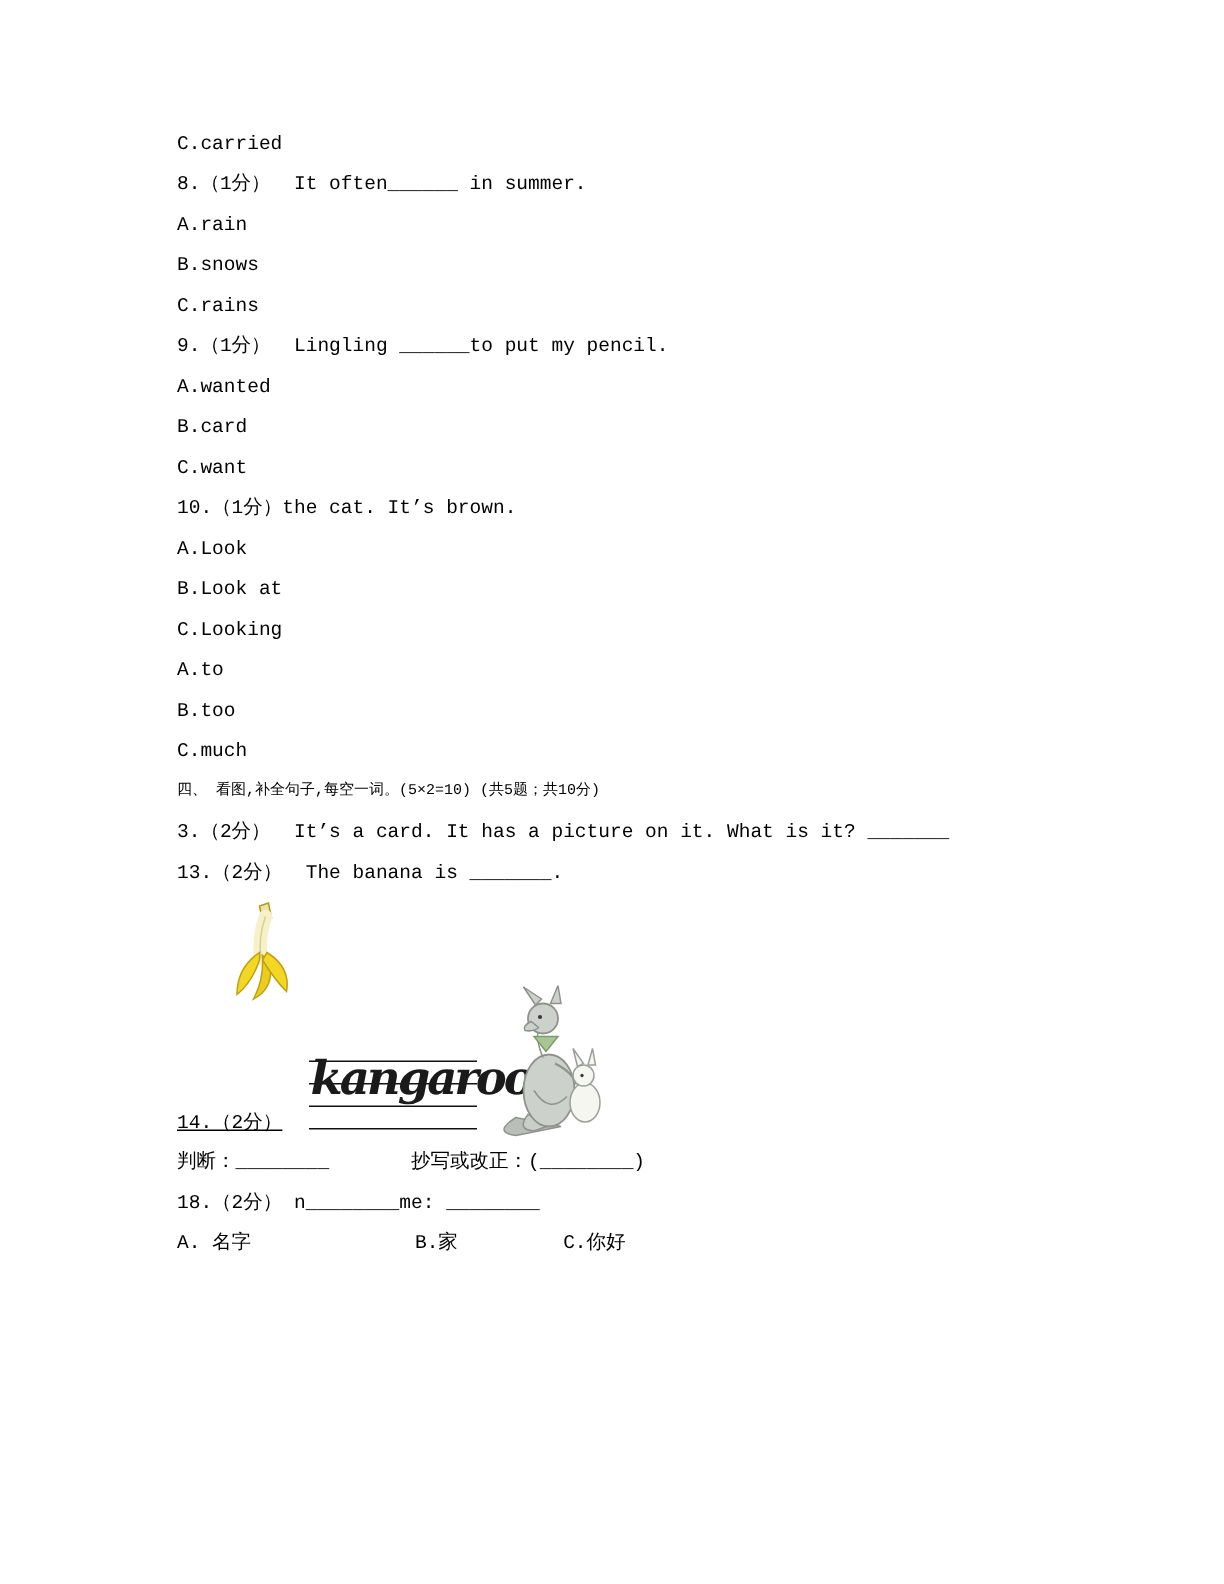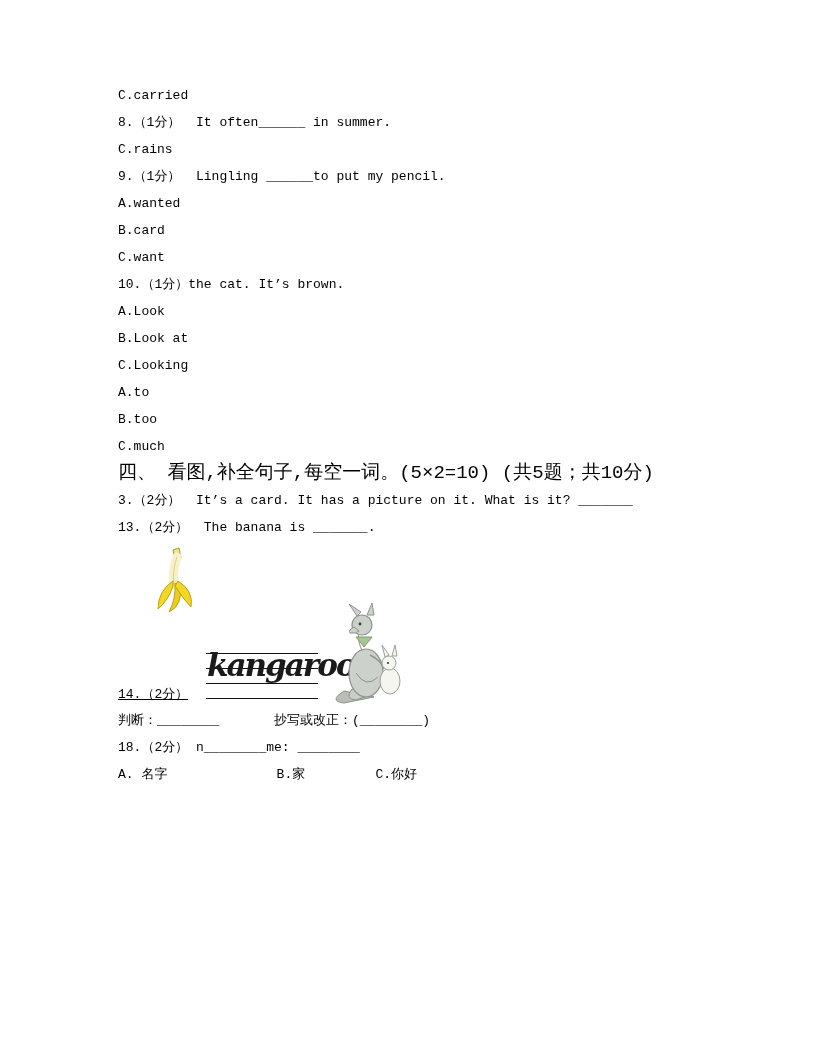--- a/index.html
+++ b/index.html
@@ -1,21 +1,21 @@
 <!DOCTYPE html>
 <html><head>
 <meta charset="utf-8">
 <style>
   * { margin:0; padding:0; box-sizing:border-box; }
   html,body { width:816px; height:1056px; background:#ffffff; }
   body { font-family:"Liberation Mono","DejaVu Sans Mono",monospace; color:#000; }
   .page { position:relative; width:816px; height:1056px; background:#fff; overflow:hidden; }
   .content { position:absolute; left:118px; top:82px; width:600px; }
   .line { font-size:13px; line-height:27px; white-space:pre; }
-  .section-header { font-size:19px;font-family:Liberation Mono, monospace; }
+  .section-header { font-size:10px;font-family:Liberation Mono, monospace; }
   
   .figure-block { position:relative; width:420px; height:166px; }
   .banana-wrap { position:absolute; left:28px; top:6px; width:60px; height:70px; }
   .kangaroo-wrap { position:absolute; left:208px; top:62px; width:82px; height:102px; }
   .handwriting { position:absolute; left:88px; top:112px; width:112px; height:40px; }
   .hw-line { position:absolute; left:0; width:112px; height:0; border-top:1.5px solid #111; }
   .hw-line.l1 { top:0; }
   .hw-line.l2 { top:15px; }
   .hw-line.l3 { top:30px; }
   .hw-line.l4 { top:45px; }
@@ -28,20 +28,22 @@
   .q14-number { position:absolute; left:0; top:140px;text-decoration:underline; }
 </style>
 </head>
 <body>
 
 <div class="page">
   <div class="content">
 
     <div class="line">C.carried</div>
     <div class="line">8.（1分）  It often______ in summer.</div>
+    <div class="line">A.rain</div>
+    <div class="line">B.snows</div>
     <div class="line">C.rains</div>
     <div class="line">9.（1分）  Lingling ______to put my pencil.</div>
     <div class="line">A.wanted</div>
     <div class="line">B.card</div>
     <div class="line">C.want</div>
     <div class="line">10.（1分）the cat. It’s brown.</div>
     <div class="line">A.Look</div>
     <div class="line">B.Look at</div>
     <div class="line">C.Looking</div>
     <div class="line">A.to</div>

